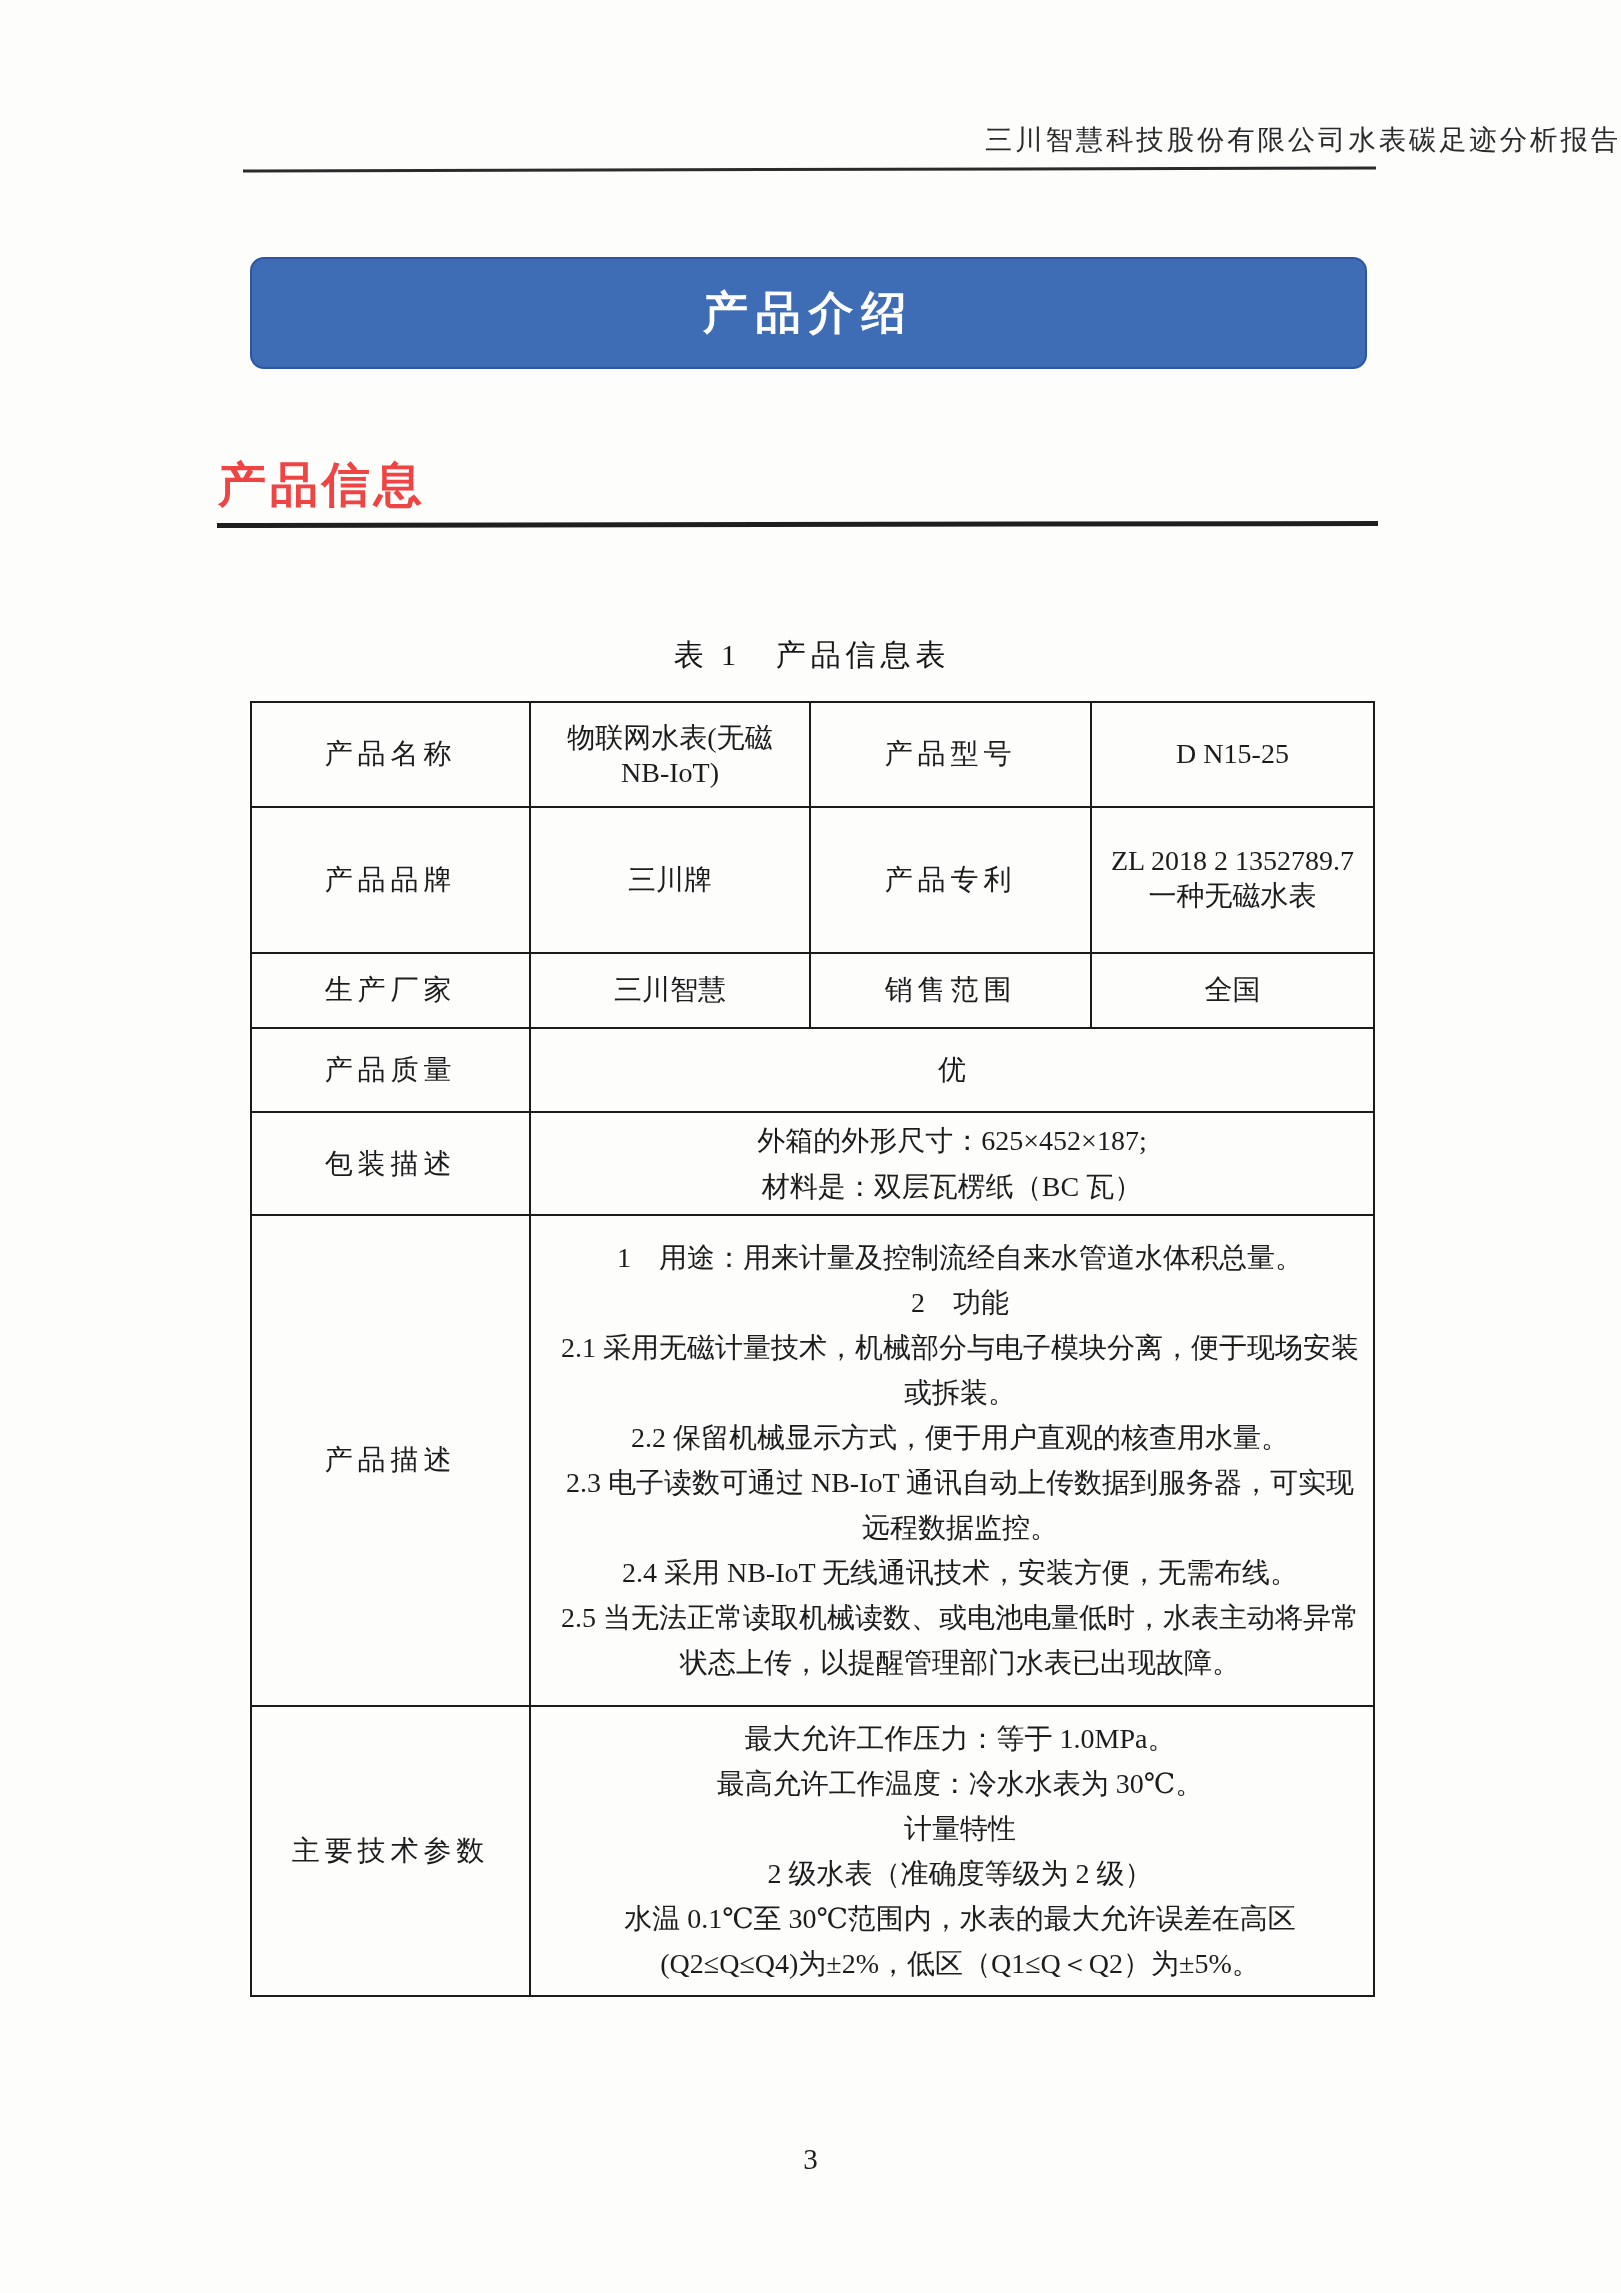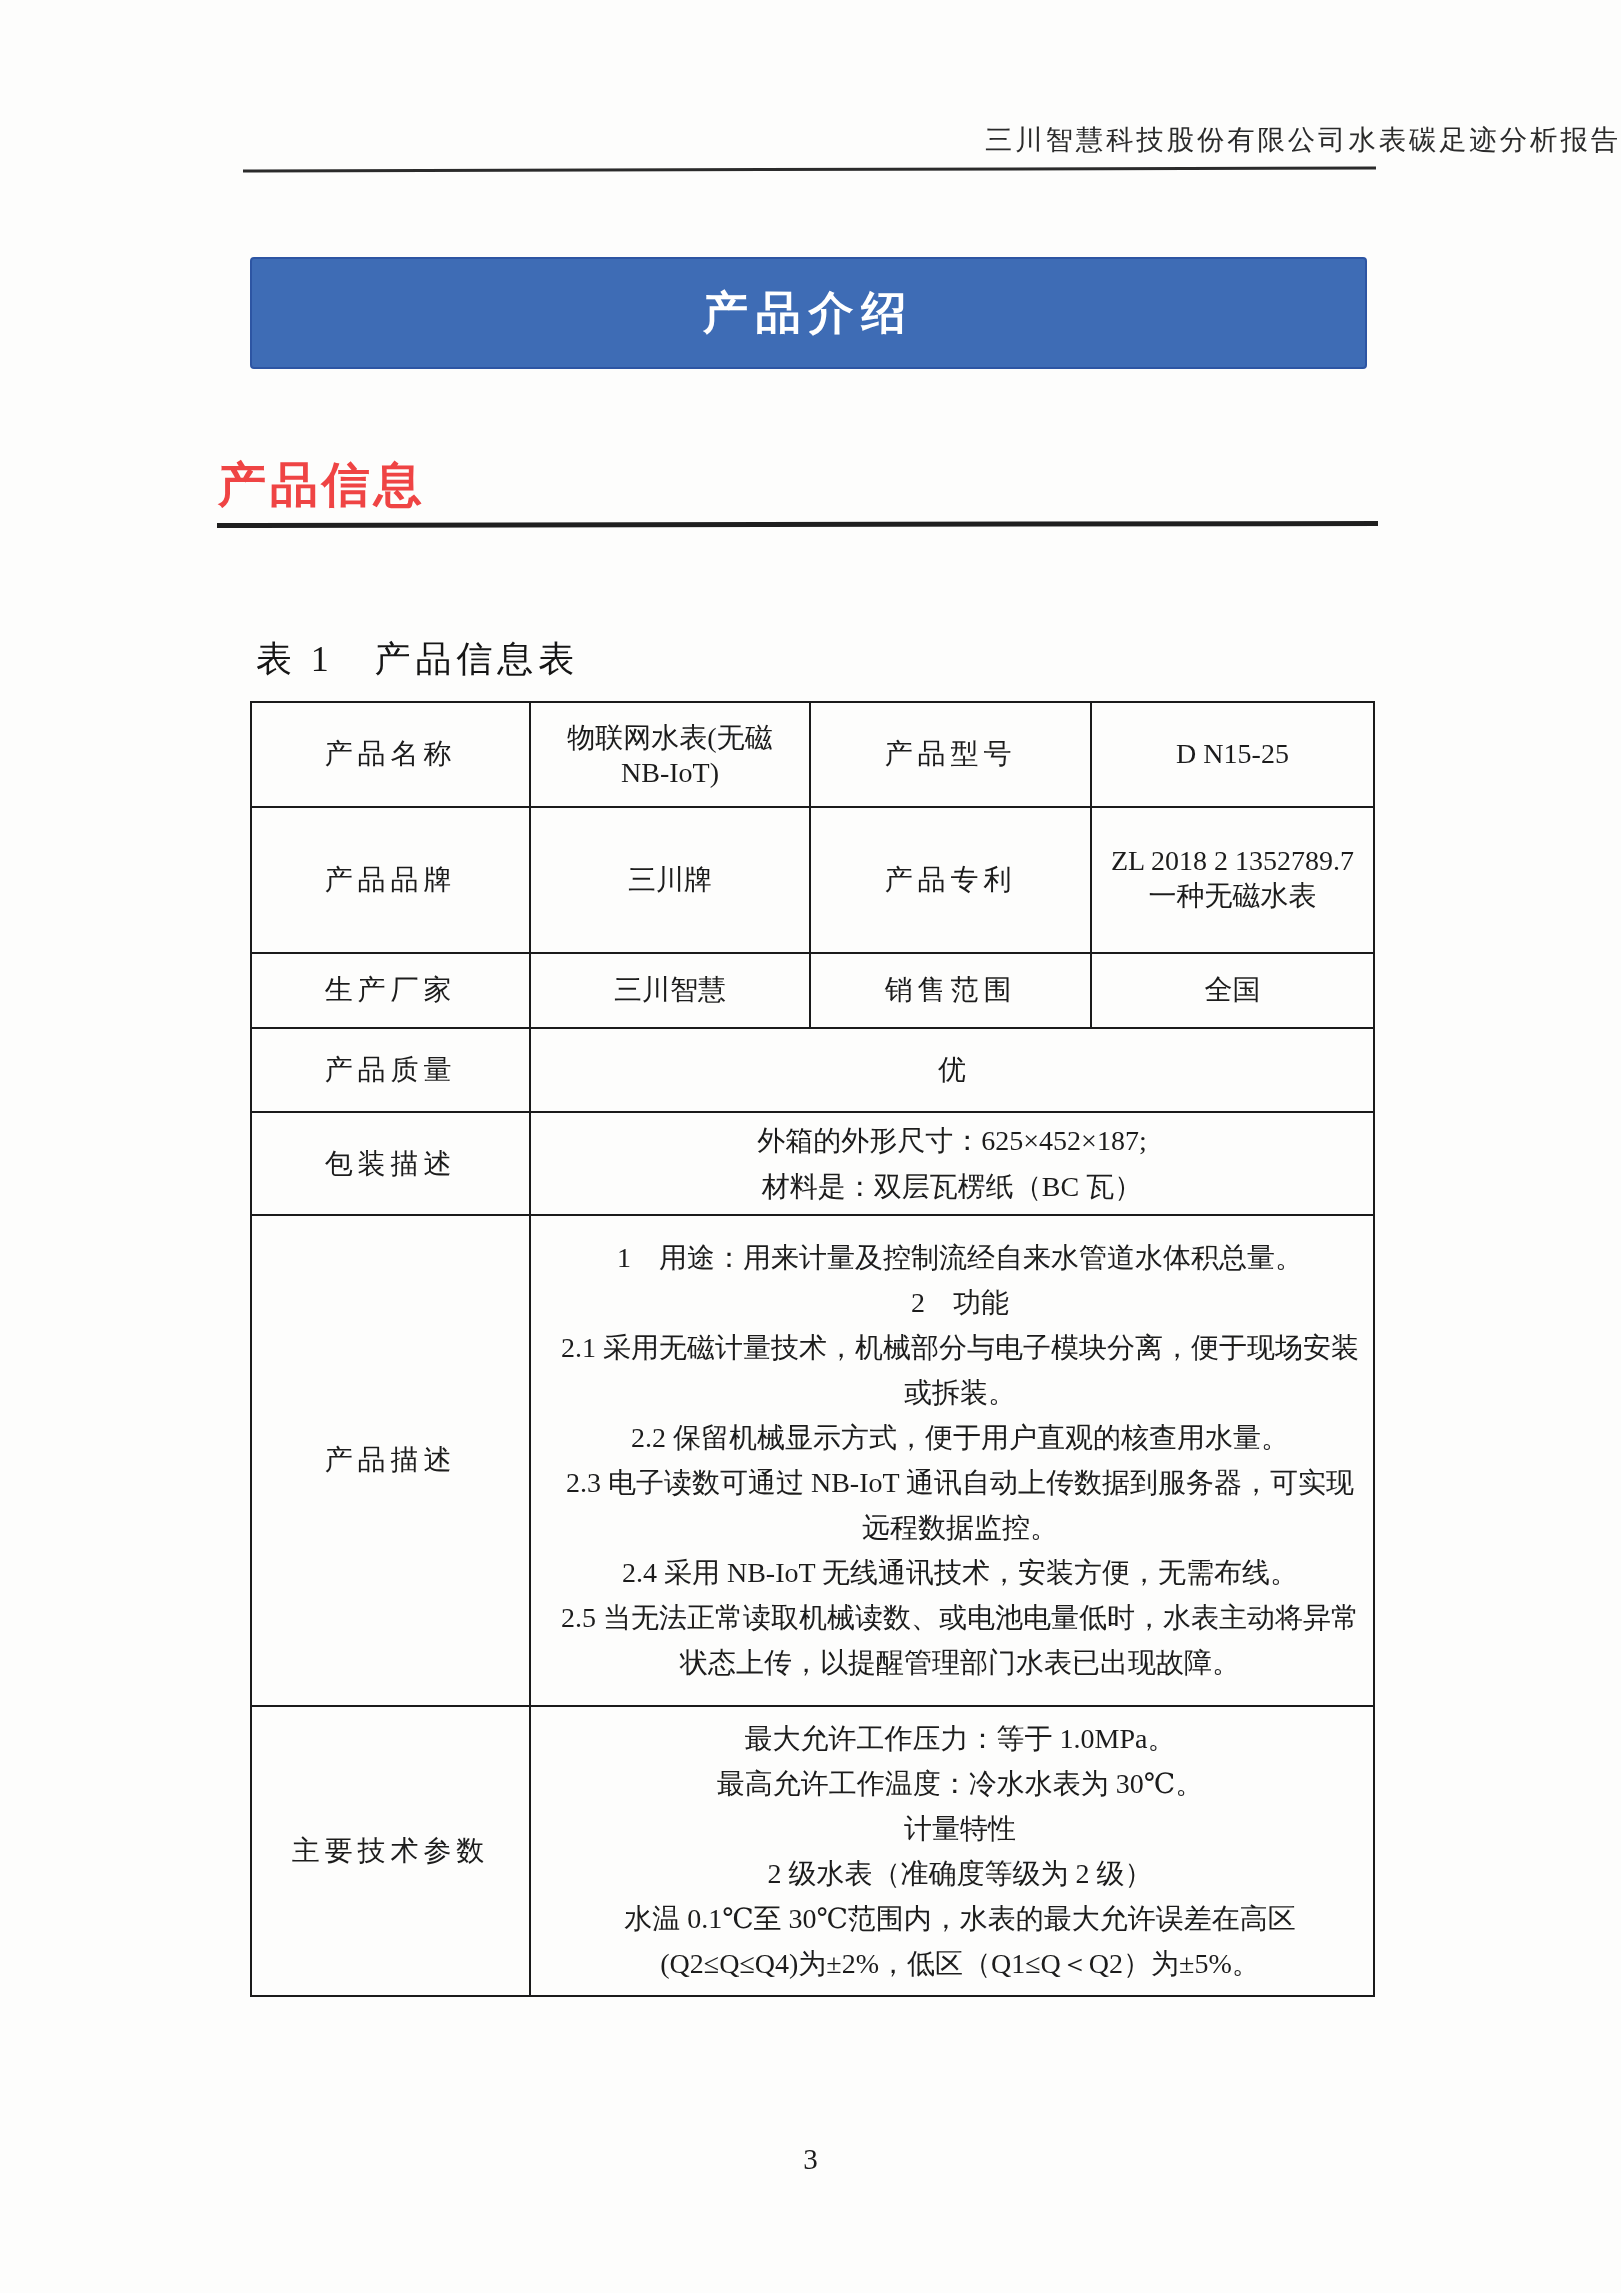--- a/index.html
+++ b/index.html
@@ -40,21 +40,21 @@
 
   
   .banner {
     position: absolute;
     left: 250px;
     top: 257px;
     width: 1113px;
     height: 108px;
     background: #3e6cb5;
     border: 2.9px solid #2d55a3;
-    border-radius: 4px;
+    border-radius: 14px;
     display: flex;
     align-items: center;
     justify-content: center;
   }
   .banner-label {
     color: #ffffff;
     font-size: 45px;
     font-weight: bold;
     font-family: "Liberation Sans", "DejaVu Sans", sans-serif;
     letter-spacing: 7.8px;
@@ -78,23 +78,24 @@
     width: 1161px;
     height: 4.9px;
     background: #1f1f1f;
     transform: rotate(-0.1deg);
   }
 
   
   .table-caption {
     position: absolute;
     top: 635px;
-    left: 256px;
+    left: 250px;
     width: 1124px;
-    font-size: 36px;
+    text-align: center;
+    font-size: 30px;
     letter-spacing: 4.9px;
     color: #161616;
   }
 
   
   table.product {
     position: absolute;
     left: 250px;
     top: 701px;
     width: 1124px;

